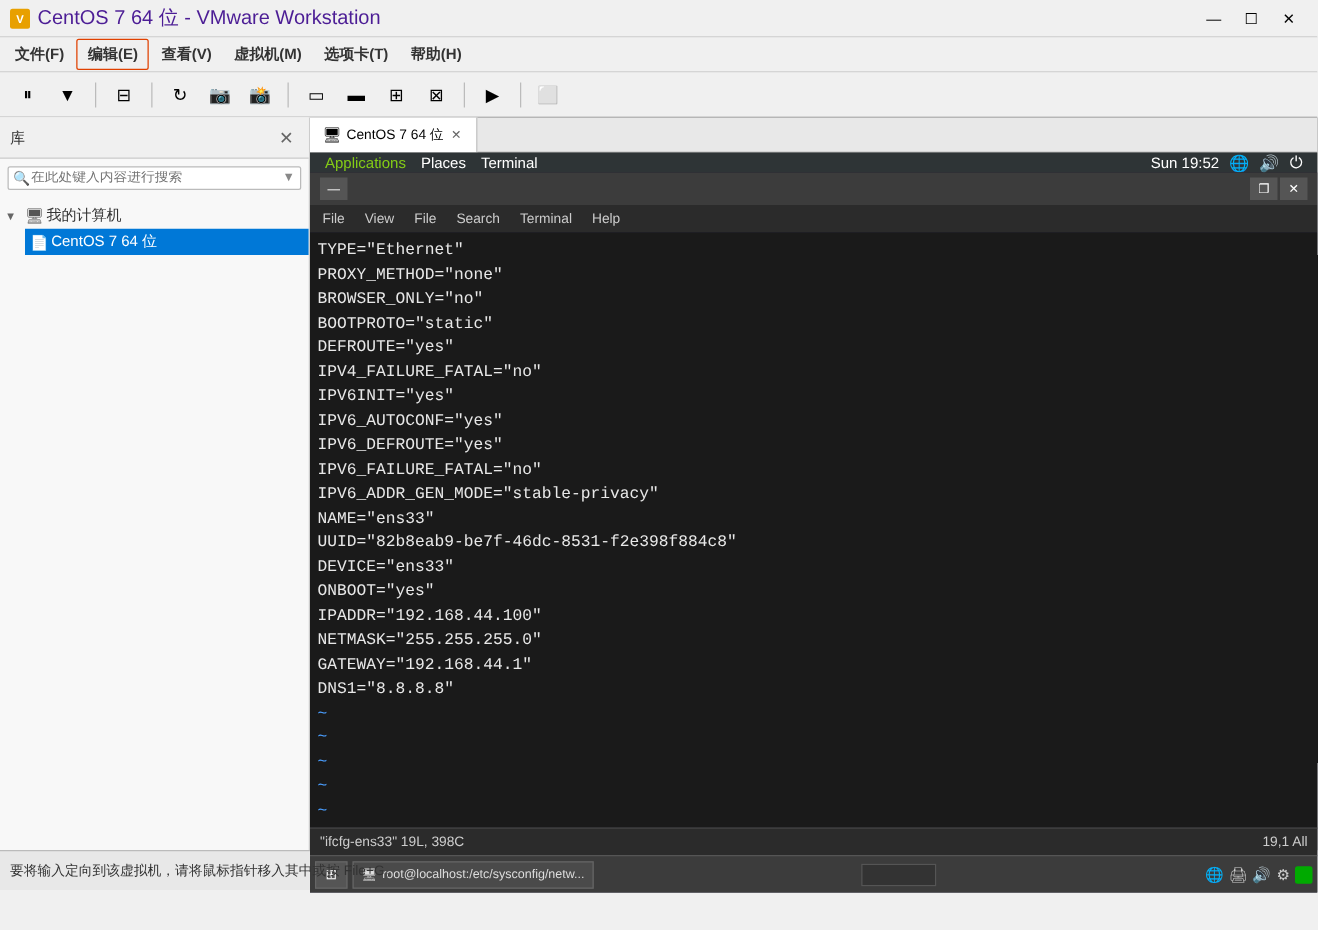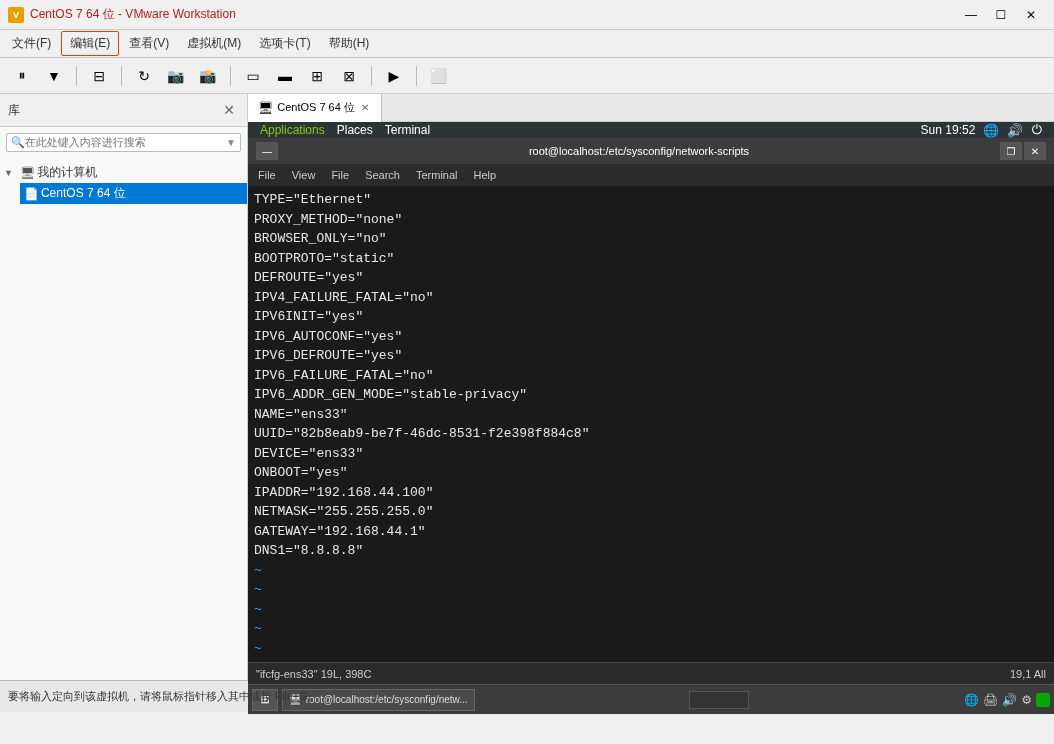--- a/index.html
+++ b/index.html
@@ -6,28 +6,28 @@
     body { font-family: 'Segoe UI', Arial, sans-serif; font-size: 12px; background: #f0f0f0; width: 1054px; height: 744px; overflow: hidden; }
 
     
     .title-bar {
       display: flex; align-items: center; background: #f0f0f0; height: 30px;
       padding: 0 8px; border-bottom: 1px solid #ccc;
       justify-content: space-between;
     }
     .title-bar-left { display: flex; align-items: center; gap: 6px; }
     .title-bar-icon { width: 16px; height: 16px; background: #e8a000; border-radius: 2px; display: flex; align-items: center; justify-content: center; font-size: 9px; color: white; font-weight: bold; }
-    .title-bar-title { font-size: 12px; color: #b91c1c; }
+    .title-bar-title { font-size: 16px; color: #4c1d95; }
     .title-bar-controls { display: flex; gap: 0; }
     .title-btn { width: 30px; height: 20px; border: none; background: transparent; cursor: pointer; font-size: 12px; display: flex; align-items: center; justify-content: center; }
 
     
     .menu-bar {
       display: flex; align-items: center; background: #f0f0f0; height: 28px;
-      padding: 0 4px; border-bottom: 1px solid #ccc; gap: 2px;
+      padding: 0 4px; border-bottom: 1px solid #ccc; gap: 2px; font-weight: bold;
     }
     .menu-item {
       padding: 3px 8px; cursor: pointer; border-radius: 2px; font-size: 12px; color: #333;
     }
     .menu-item.active { border: 1px solid #e04000; background: transparent; }
 
     
     .toolbar {
       display: flex; align-items: center; background: #f0f0f0; height: 36px;
       padding: 0 8px; border-bottom: 1px solid #ccc; gap: 4px;
@@ -247,21 +247,20 @@
         <span class="gnome-icon">🔊</span>
         <span class="gnome-icon">⏻</span>
       </div>
     </div>
 
     <div class="terminal-window">
       <div class="terminal-titlebar">
         <div class="terminal-win-controls">
           <button class="terminal-win-btn">—</button>
         </div>
-        <span class="terminal-title">root@localhost:/etc/sysconfig/network-scripts</span>
         <div class="terminal-win-controls">
           <button class="terminal-win-btn">❐</button>
           <button class="terminal-win-btn">✕</button>
         </div>
       </div>
 
       <div class="terminal-menu">
         <span class="terminal-menu-item">File</span>
         <span class="terminal-menu-item">View</span>
         <span class="terminal-menu-item">File</span>

